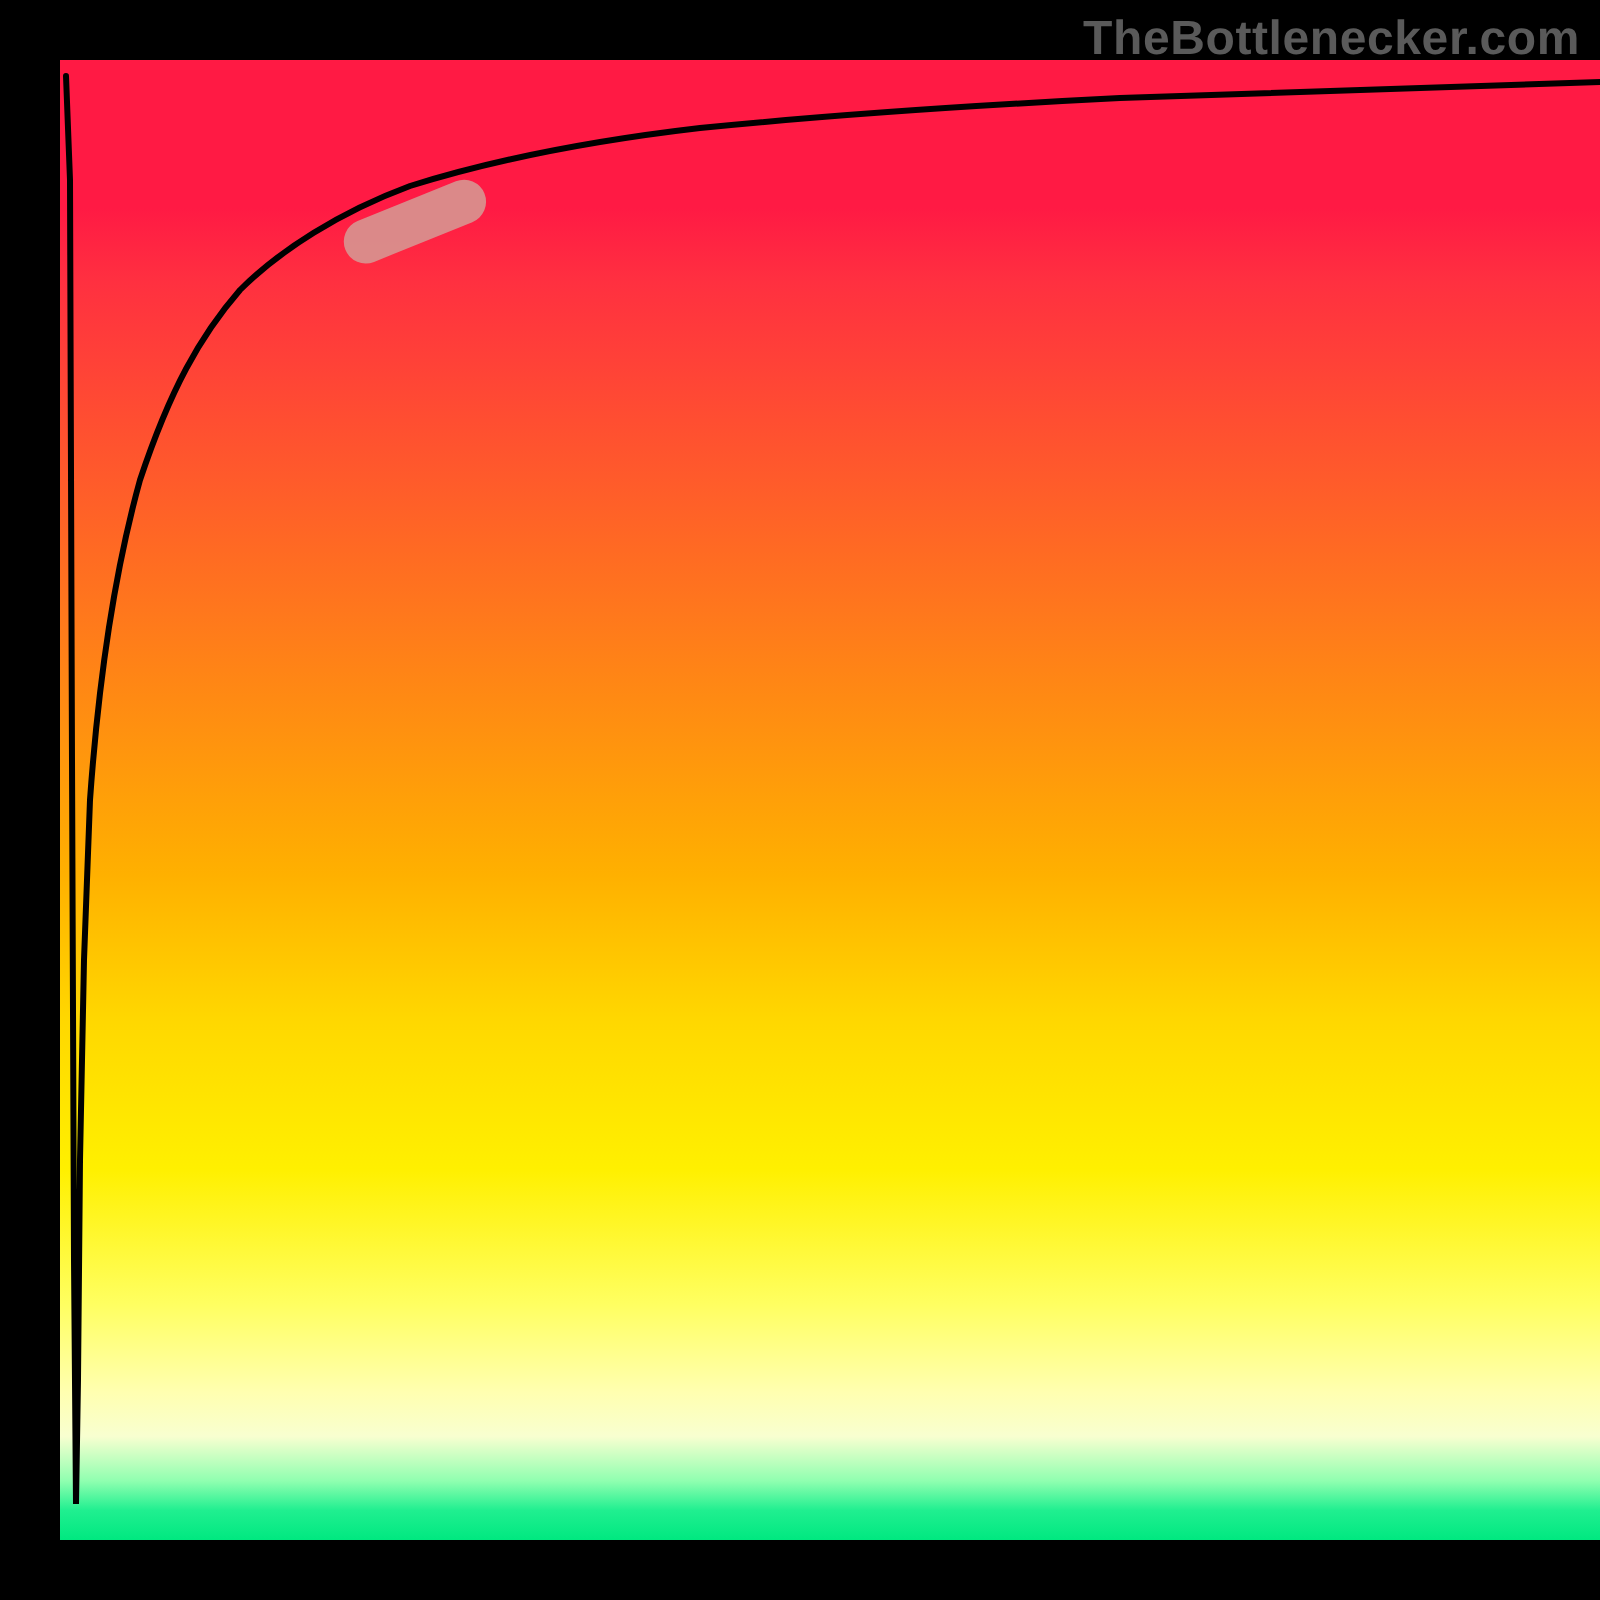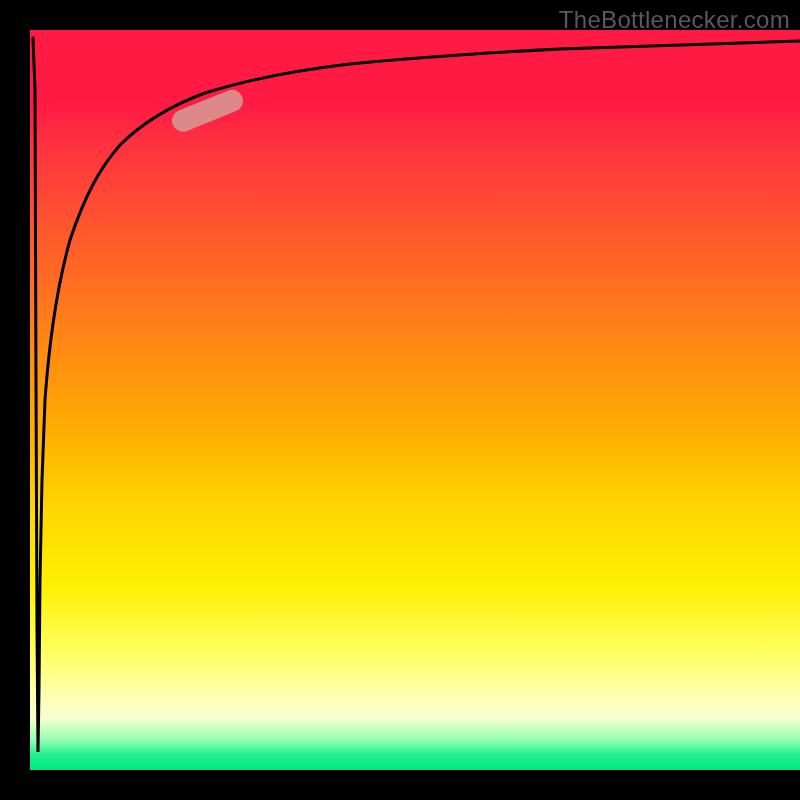--- a/index.html
+++ b/index.html
@@ -19,21 +19,21 @@
   .page-bg {
     position: absolute;
     inset: 0;
     background: #000;
   }
   .watermark {
     position: absolute;
     top: 6px;
     right: 10px;
     font-size: 24px;
-    font-weight: 400;
+    font-weight: 700;
     color: #5a5a5a;
     letter-spacing: 0.3px;
     z-index: 10;
   }
   .plot-area {
     position: absolute;
     left: 30px;
     top: 30px;
     width: 770px;
     height: 740px;

